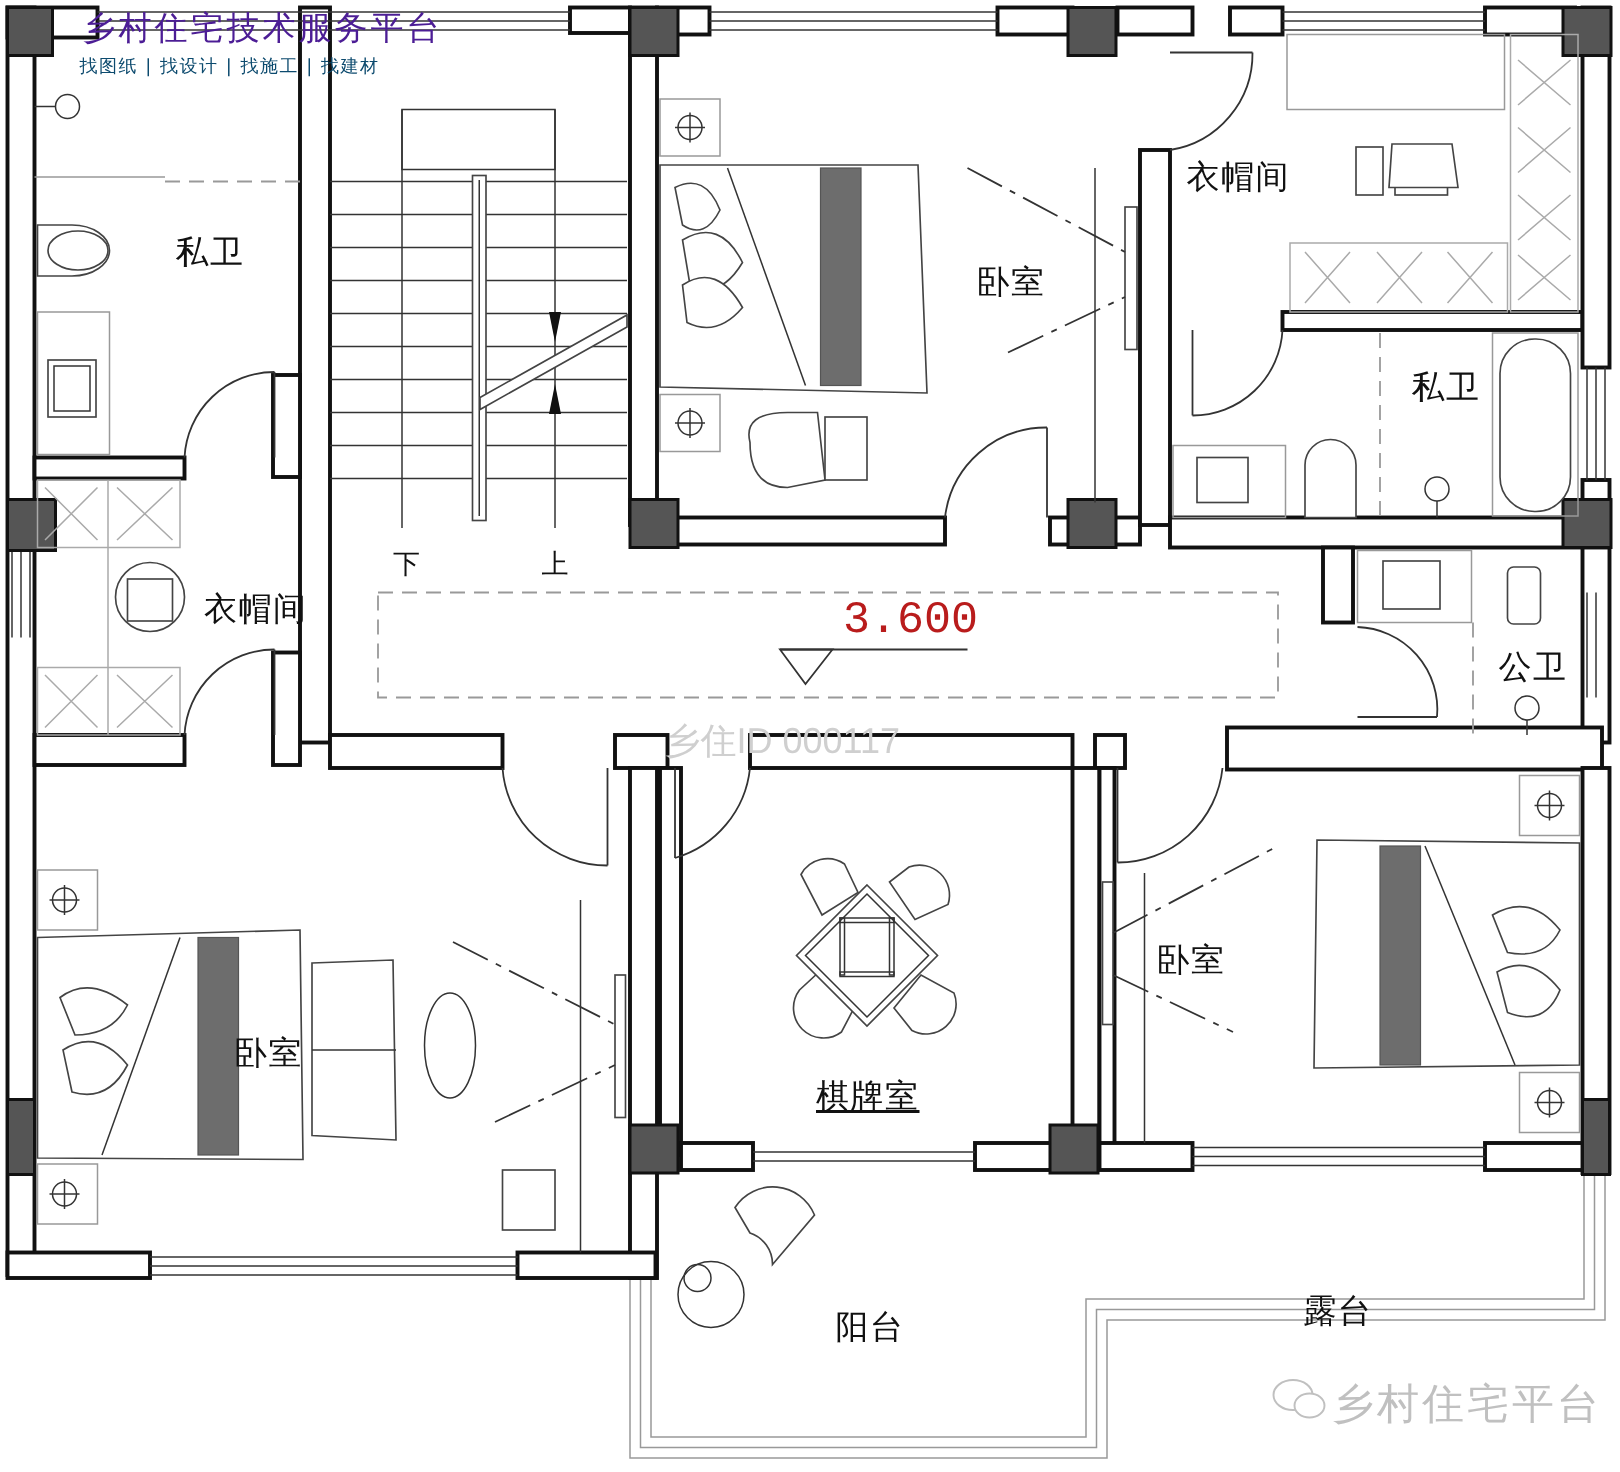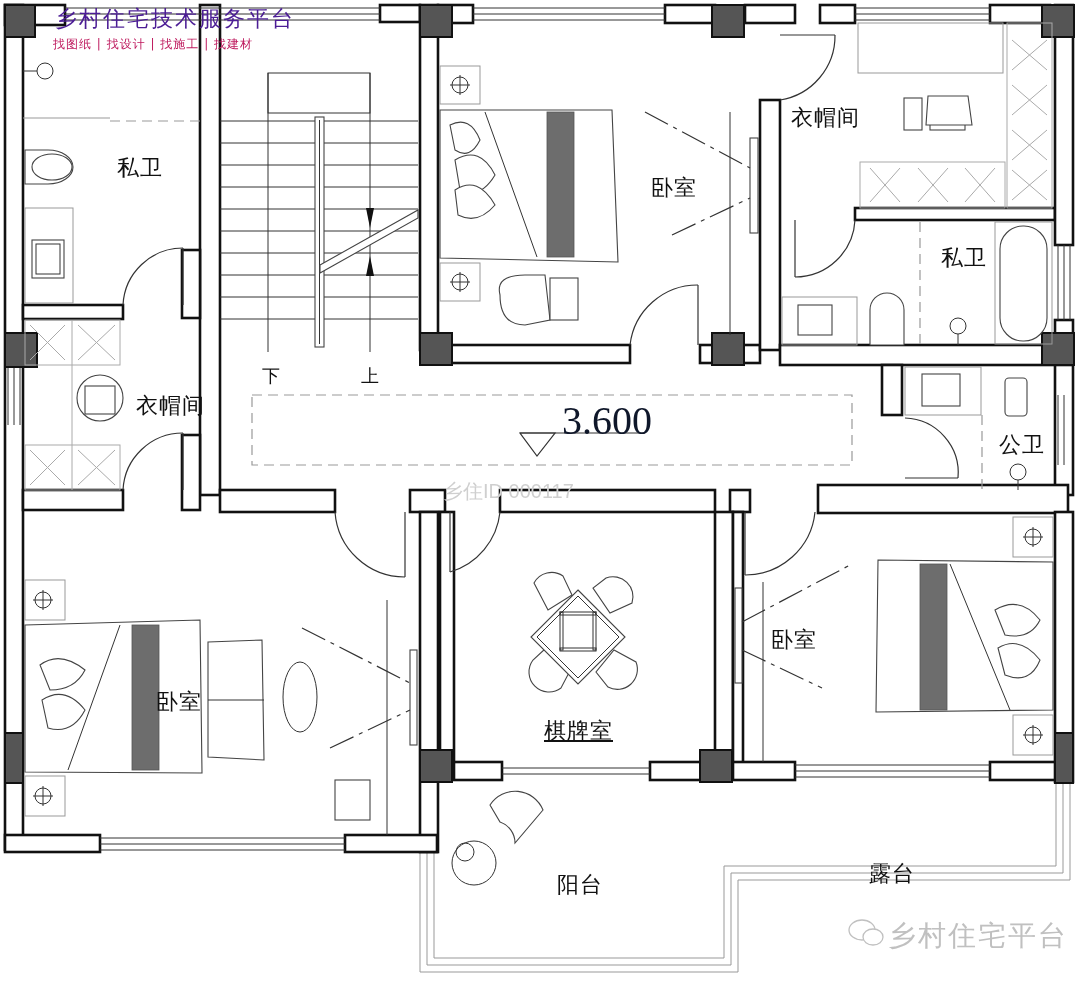--- a/index.html
+++ b/index.html
@@ -10,25 +10,25 @@
   .thin { fill: none; stroke: #333333; stroke-width: 1; }
   .light { fill: none; stroke: #999999; stroke-width: 1; }
   .dash { fill: none; stroke: #999999; stroke-width: 1.2; stroke-dasharray: 10 6; }
   .door { fill: none; stroke: #333333; stroke-width: 1.2; }
   .tvdash { fill: none; stroke: #333333; stroke-width: 1.2; stroke-dasharray: 26 6 4 6; }
   .furn { fill: #ffffff; stroke: #444444; stroke-width: 1.1; }
   .runner { fill: #6d6d6d; stroke: #555555; stroke-width: 0.8; }
   .closet { fill: none; stroke: #aaaaaa; stroke-width: 1; }
   .room-label { position: absolute; font-family: "DejaVu Sans", sans-serif; font-size: 22px; color: #111111; letter-spacing: 1px; white-space: nowrap; }
   .stair-label { position: absolute; font-size: 18px; color: #111111; }
-  .elev { position: absolute; font-family: Liberation Serif, serif; font-size: 40px; color: #0f172a; }
+  .elev { position: absolute; font-family: Liberation Mono, monospace; font-size: 30px; color: #b91c1c; }
   .wm { position: absolute; color: #c9c9c9; white-space: nowrap; }
   .wm-title { font-size: 22px; letter-spacing: 2px; color: #4c1d95; }
-  .wm-sub { font-size: 12px; letter-spacing: 1px; color: #be185d; }
-  .wm-id { font-family: "Liberation Sans", sans-serif; font-size: 20px; color: #cfcfcf; }
+  .wm-sub { font-size: 12px; letter-spacing: 1px; color: #0c4a6e; }
+  .wm-id { font-family: "Liberation Sans", sans-serif; font-size: 24px; color: #cfcfcf; }
   .wm-brand { font-size: 28px; letter-spacing: 2px; color: #c0c0c0; }
 </style>
 </head>
 <body>
 
 <svg id="plan" viewBox="0 0 1080 981" xmlns="http://www.w3.org/2000/svg">
 
   <g>
     <path class="light" d="M420 852 L420 972 L738 972 L738 880 L1070 880 L1070 782"></path>
     <path class="light" d="M427 852 L427 965 L731 965 L731 873 L1063 873 L1063 782"></path>

